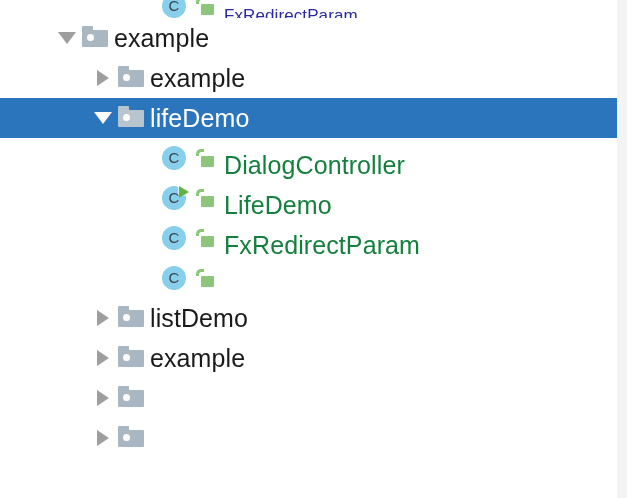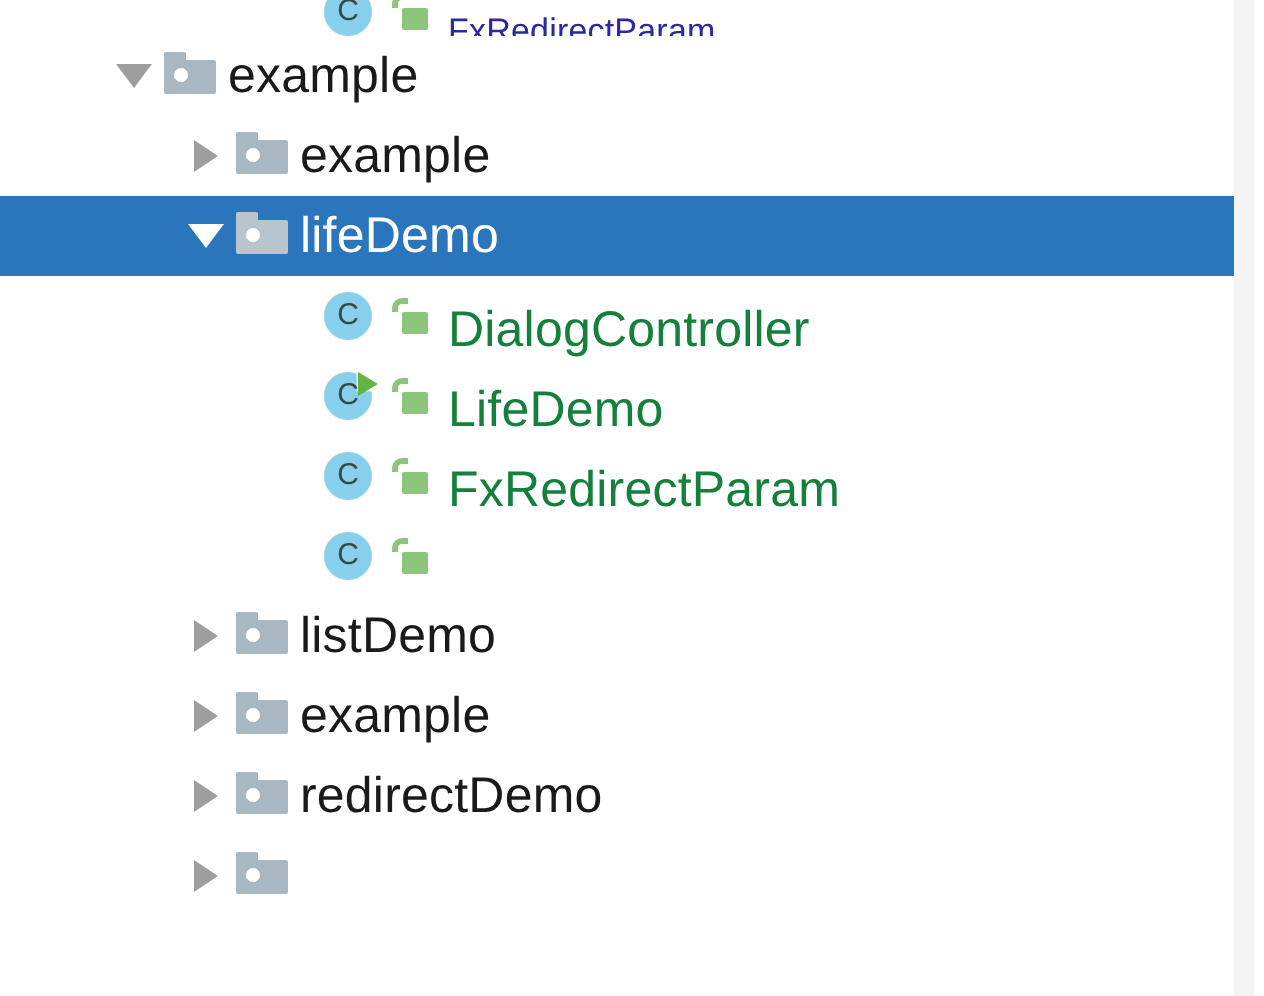--- a/index.html
+++ b/index.html
@@ -355,21 +355,20 @@
     <div class="row">
       <span class="indent" style="width: 90px;"></span>
       <span class="twisty collapsed">
         <span class="glyph"></span>
       </span>
       <span class="folder-icon">
         <span class="tab"></span>
         <span class="body"></span>
         <span class="dot"></span>
       </span>
-      <span class="label">redirectDemo</span>
     </div>
     <div class="row">
       <span class="indent" style="width: 90px;"></span>
       <span class="twisty collapsed">
         <span class="glyph"></span>
       </span>
       <span class="folder-icon">
         <span class="tab"></span>
         <span class="body"></span>
         <span class="dot"></span>

